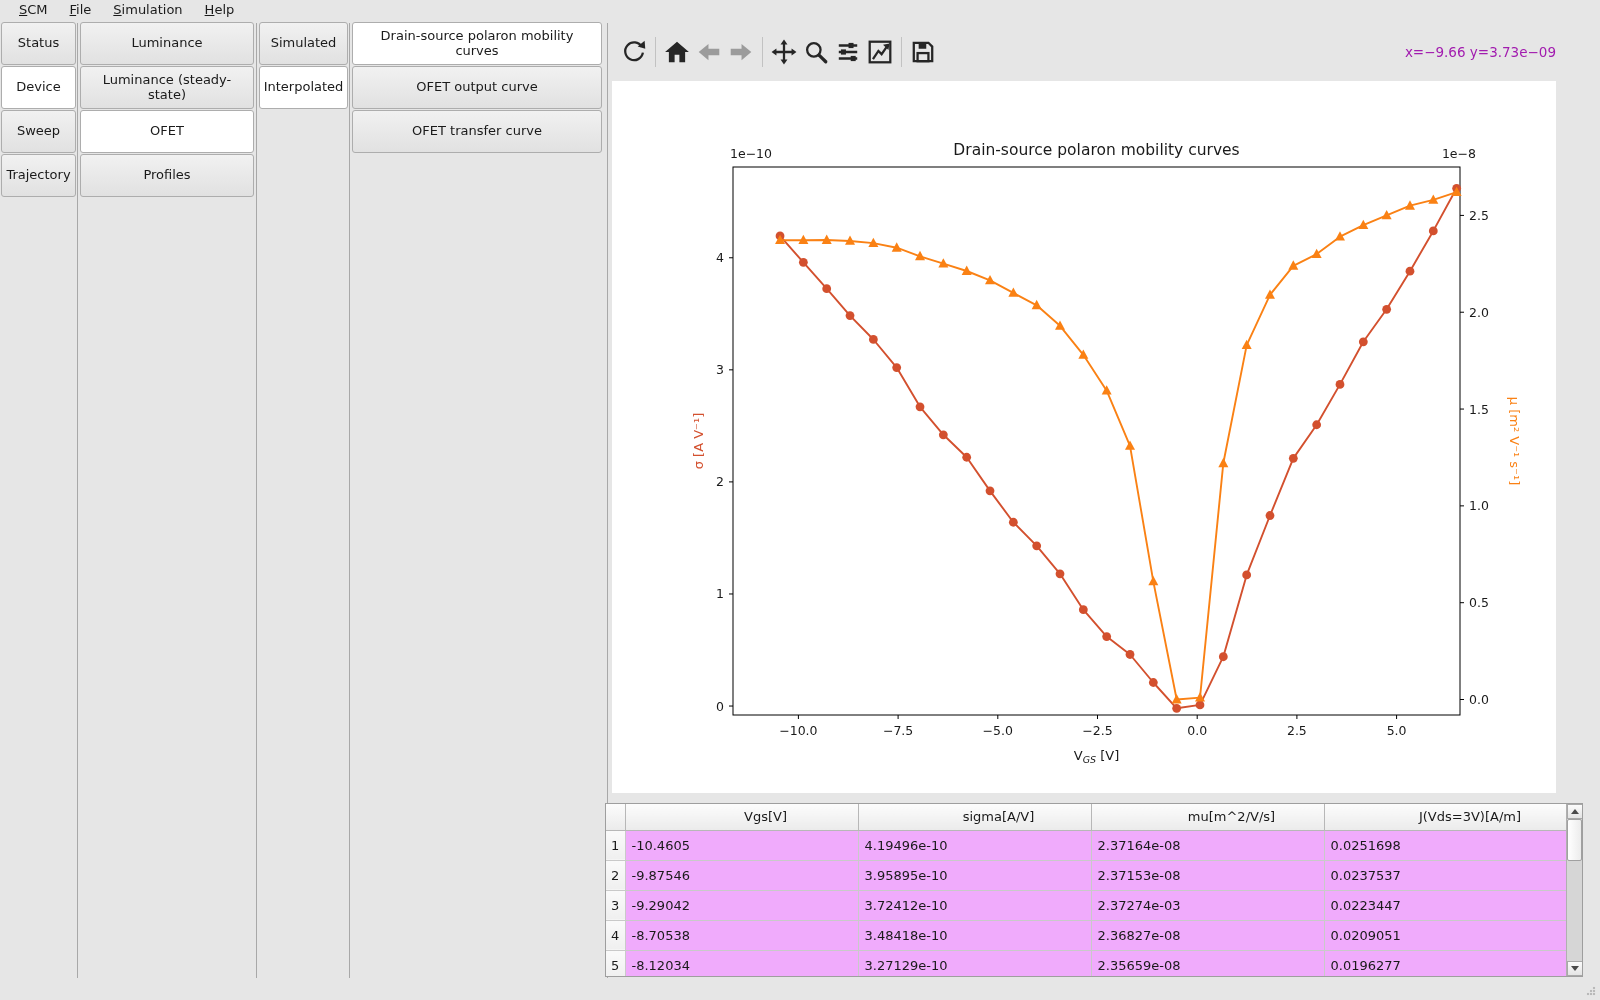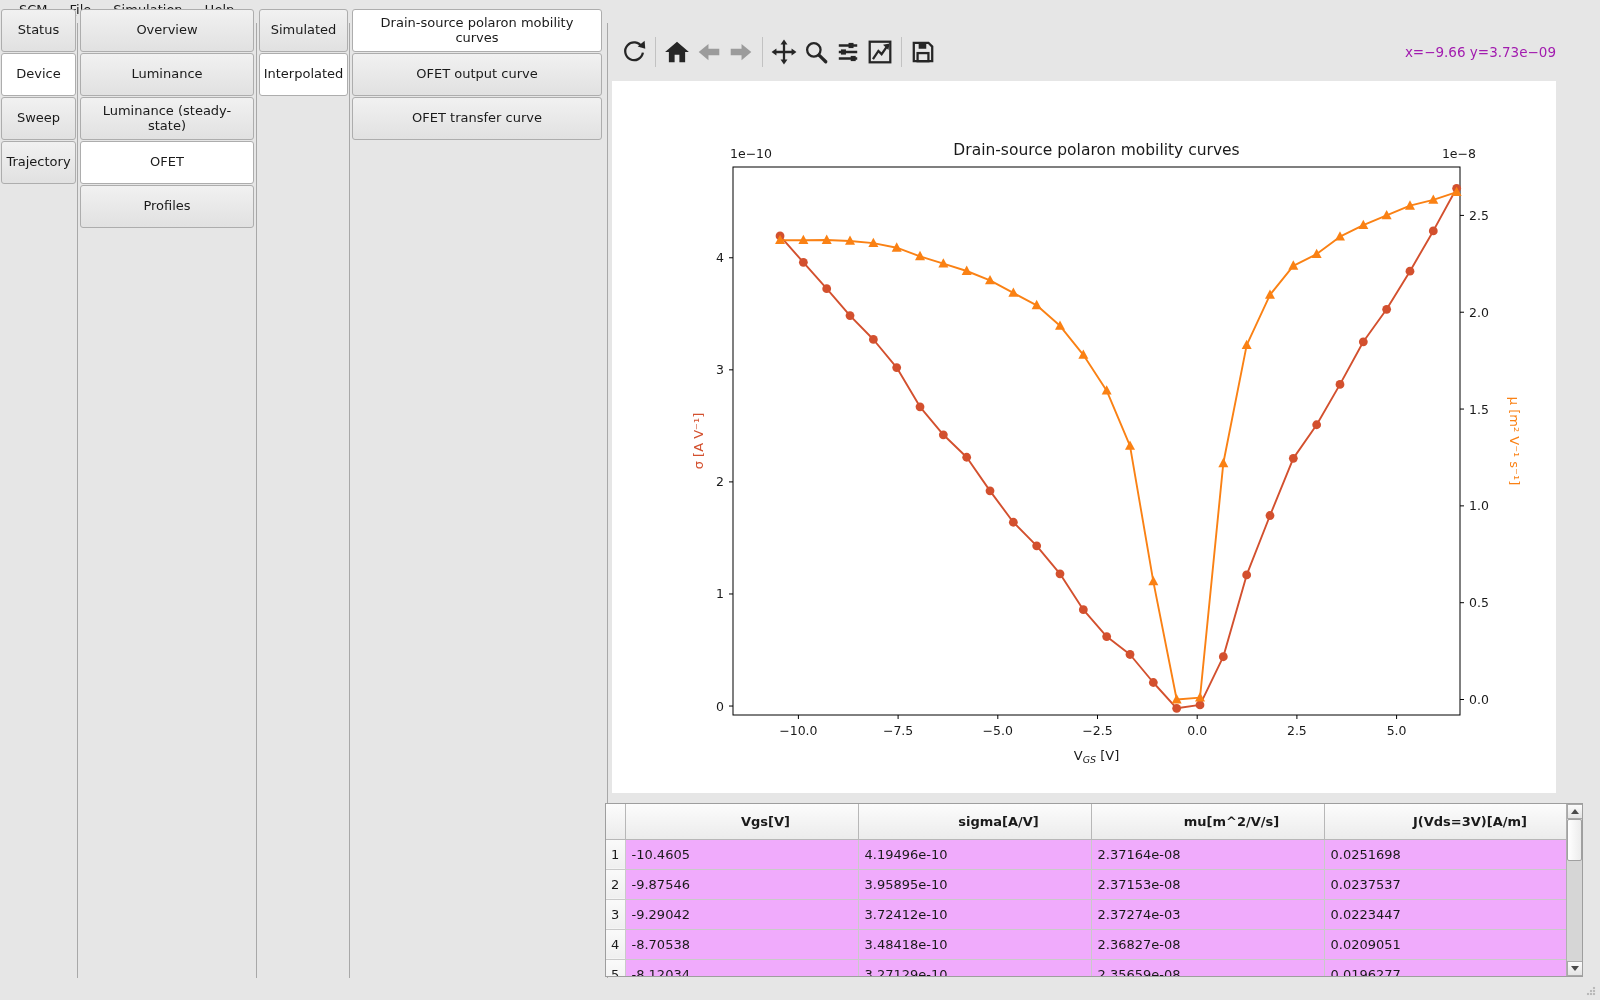--- a/index.html
+++ b/index.html
@@ -8,21 +8,21 @@
     font-family:"DejaVu Sans","Liberation Sans",sans-serif;
     background:#e6e6e6; color:#1a1a1a; position:relative; font-size:13px;
   }
   
   .menubar { position:absolute; left:0; top:0; width:1600px; height:23px;
              display:flex; padding-left:10px; gap:4px; }
   .menu-item { padding:2px 9px; cursor:default; }
   .menu-item .ul { text-decoration:underline; }
   
   .vsep { position:absolute; top:23px; width:1px; height:955px; background:#a8a8a8; }
-  .nav-col { position:absolute; top:9px; }
+  .nav-col { position:absolute; top:22px; }
   .navbtn {
     height:43px; margin-bottom:1px; display:flex; align-items:center; justify-content:center;
     background:linear-gradient(#f1f1f1,#e1e1e1); border:1px solid #adadad; border-radius:3px;
     text-align:center; line-height:1.15; padding:0 4px; cursor:default;
   }
   .navbtn.selected { background:#ffffff; }
   
   .toolbar { position:absolute; left:618px; top:33px; height:38px; display:flex; align-items:center; }
   .tool { width:32px; height:34px; display:flex; align-items:center; justify-content:center; }
   .tsep { width:1px; height:30px; background:#c2c2c2; margin:0 5px; }
@@ -33,21 +33,21 @@
   
   .table-wrap { position:absolute; left:605px; top:803px; width:978px; height:174px;
                 background:#ffffff; border:1px solid #9e9e9e; overflow:hidden; }
   table.grid { border-collapse:collapse; table-layout:fixed; width:962px; }
   table.grid col.c-num { width:19px; }
   table.grid col.c1 { width:233px; }
   table.grid col.c2 { width:233px; }
   table.grid col.c3 { width:233px; }
   table.grid col.c4 { width:244px; }
   table.grid th {
-    height:35px; font-weight:bold; font-size:13px; text-align:center;
+    height:26px; font-weight:normal; font-size:13px; text-align:center;
     background:linear-gradient(#fcfcfc,#ebebeb); border:1px solid #b7b7b7; border-top:none;padding-left:48px;
   }
   table.grid th:first-child { border-left:none; }
   table.grid td { height:30px; font-size:13px; padding-left:6px;
     border:1px solid #c9c9c9; background:#f0abfc; }
   table.grid td.rownum { background:linear-gradient(#fafafa,#efefef); text-align:center; padding-left:0; border-left:none; }
   
   .vscroll { position:absolute; right:0; top:0; width:16px; height:172px; background:#d6d6d6; border-left:1px solid #b0b0b0; }
   .sb-btn { position:absolute; left:0; width:16px; height:15px; background:linear-gradient(#fbfbfb,#e4e4e4);
             border:1px solid #a8a8a8; display:flex; align-items:center; justify-content:center; }
@@ -80,21 +80,20 @@
 
 <div class="nav-col" style="left:1px; width:75px;">
   <div class="navbtn">Status</div>
   <div class="navbtn selected">Device</div>
   <div class="navbtn">Sweep</div>
   <div class="navbtn">Trajectory</div>
 </div>
 <div class="vsep" style="left:77px;"></div>
 
 <div class="nav-col" style="left:80px; width:174px;">
-  <div class="navbtn">Overview</div>
   <div class="navbtn">Luminance</div>
   <div class="navbtn">Luminance (steady-state)</div>
   <div class="navbtn selected">OFET</div>
   <div class="navbtn">Profiles</div>
 </div>
 <div class="vsep" style="left:256px;"></div>
 
 <div class="nav-col" style="left:259px; width:89px;">
   <div class="navbtn">Simulated</div>
   <div class="navbtn selected">Interpolated</div>

